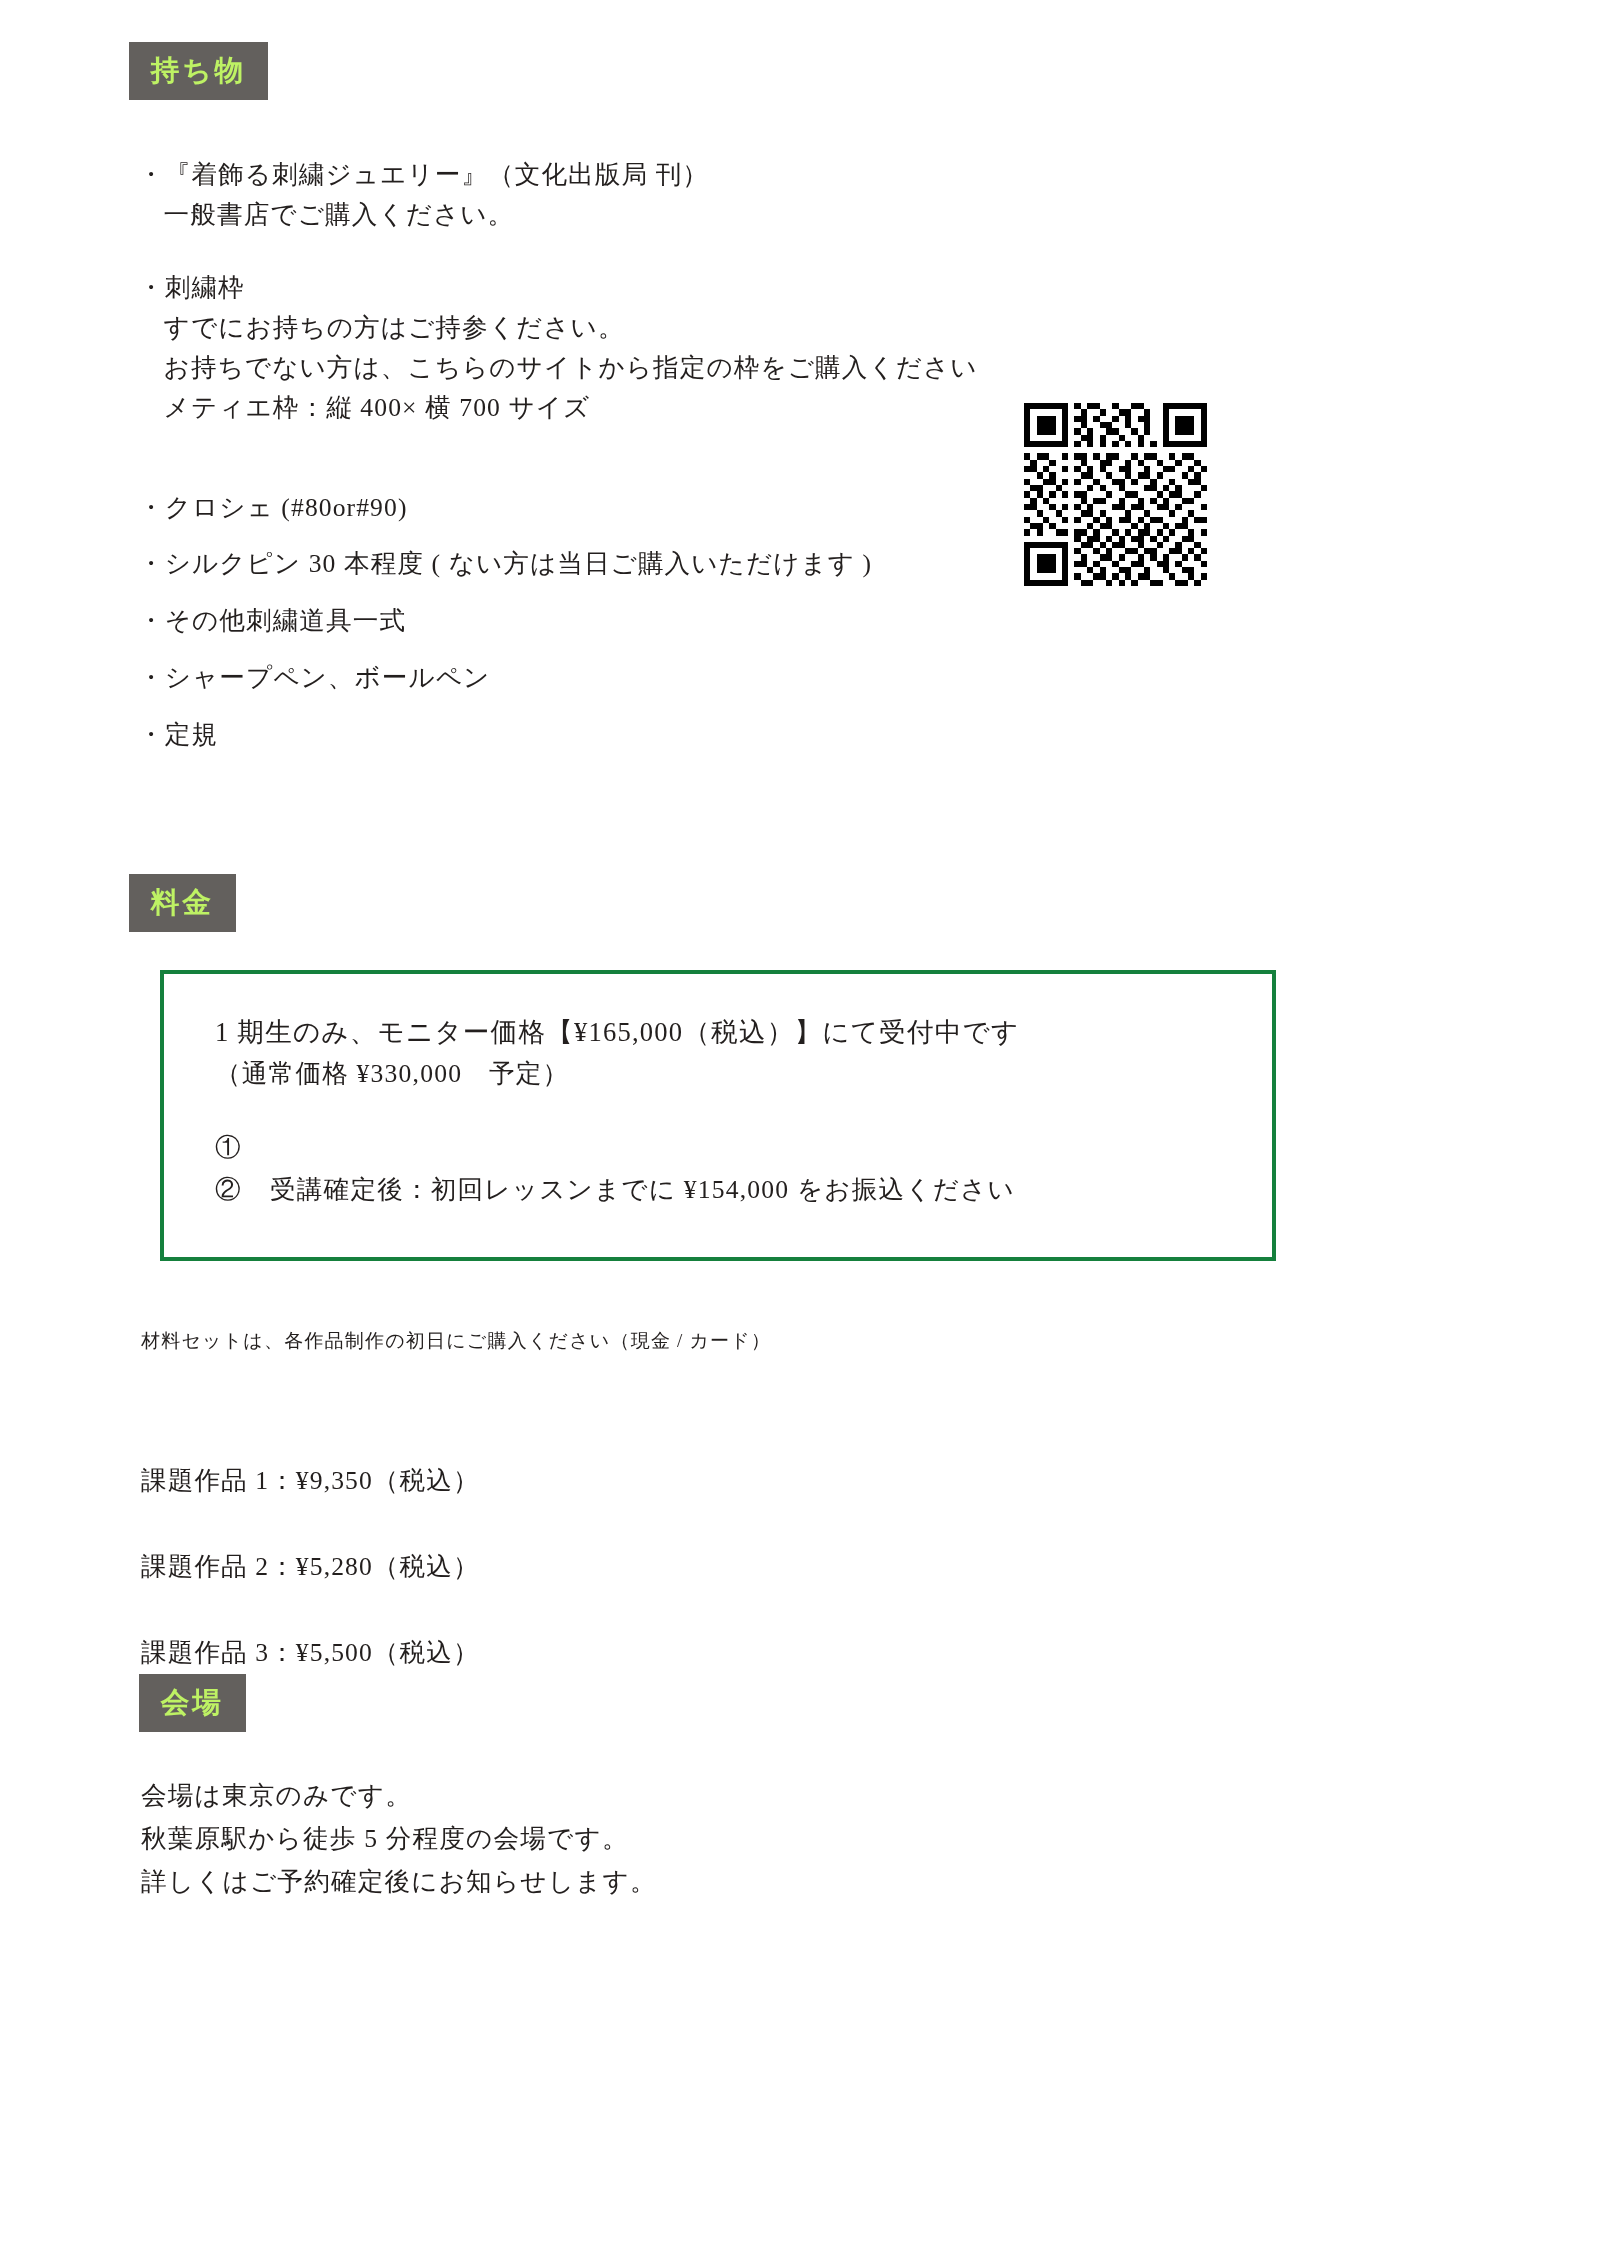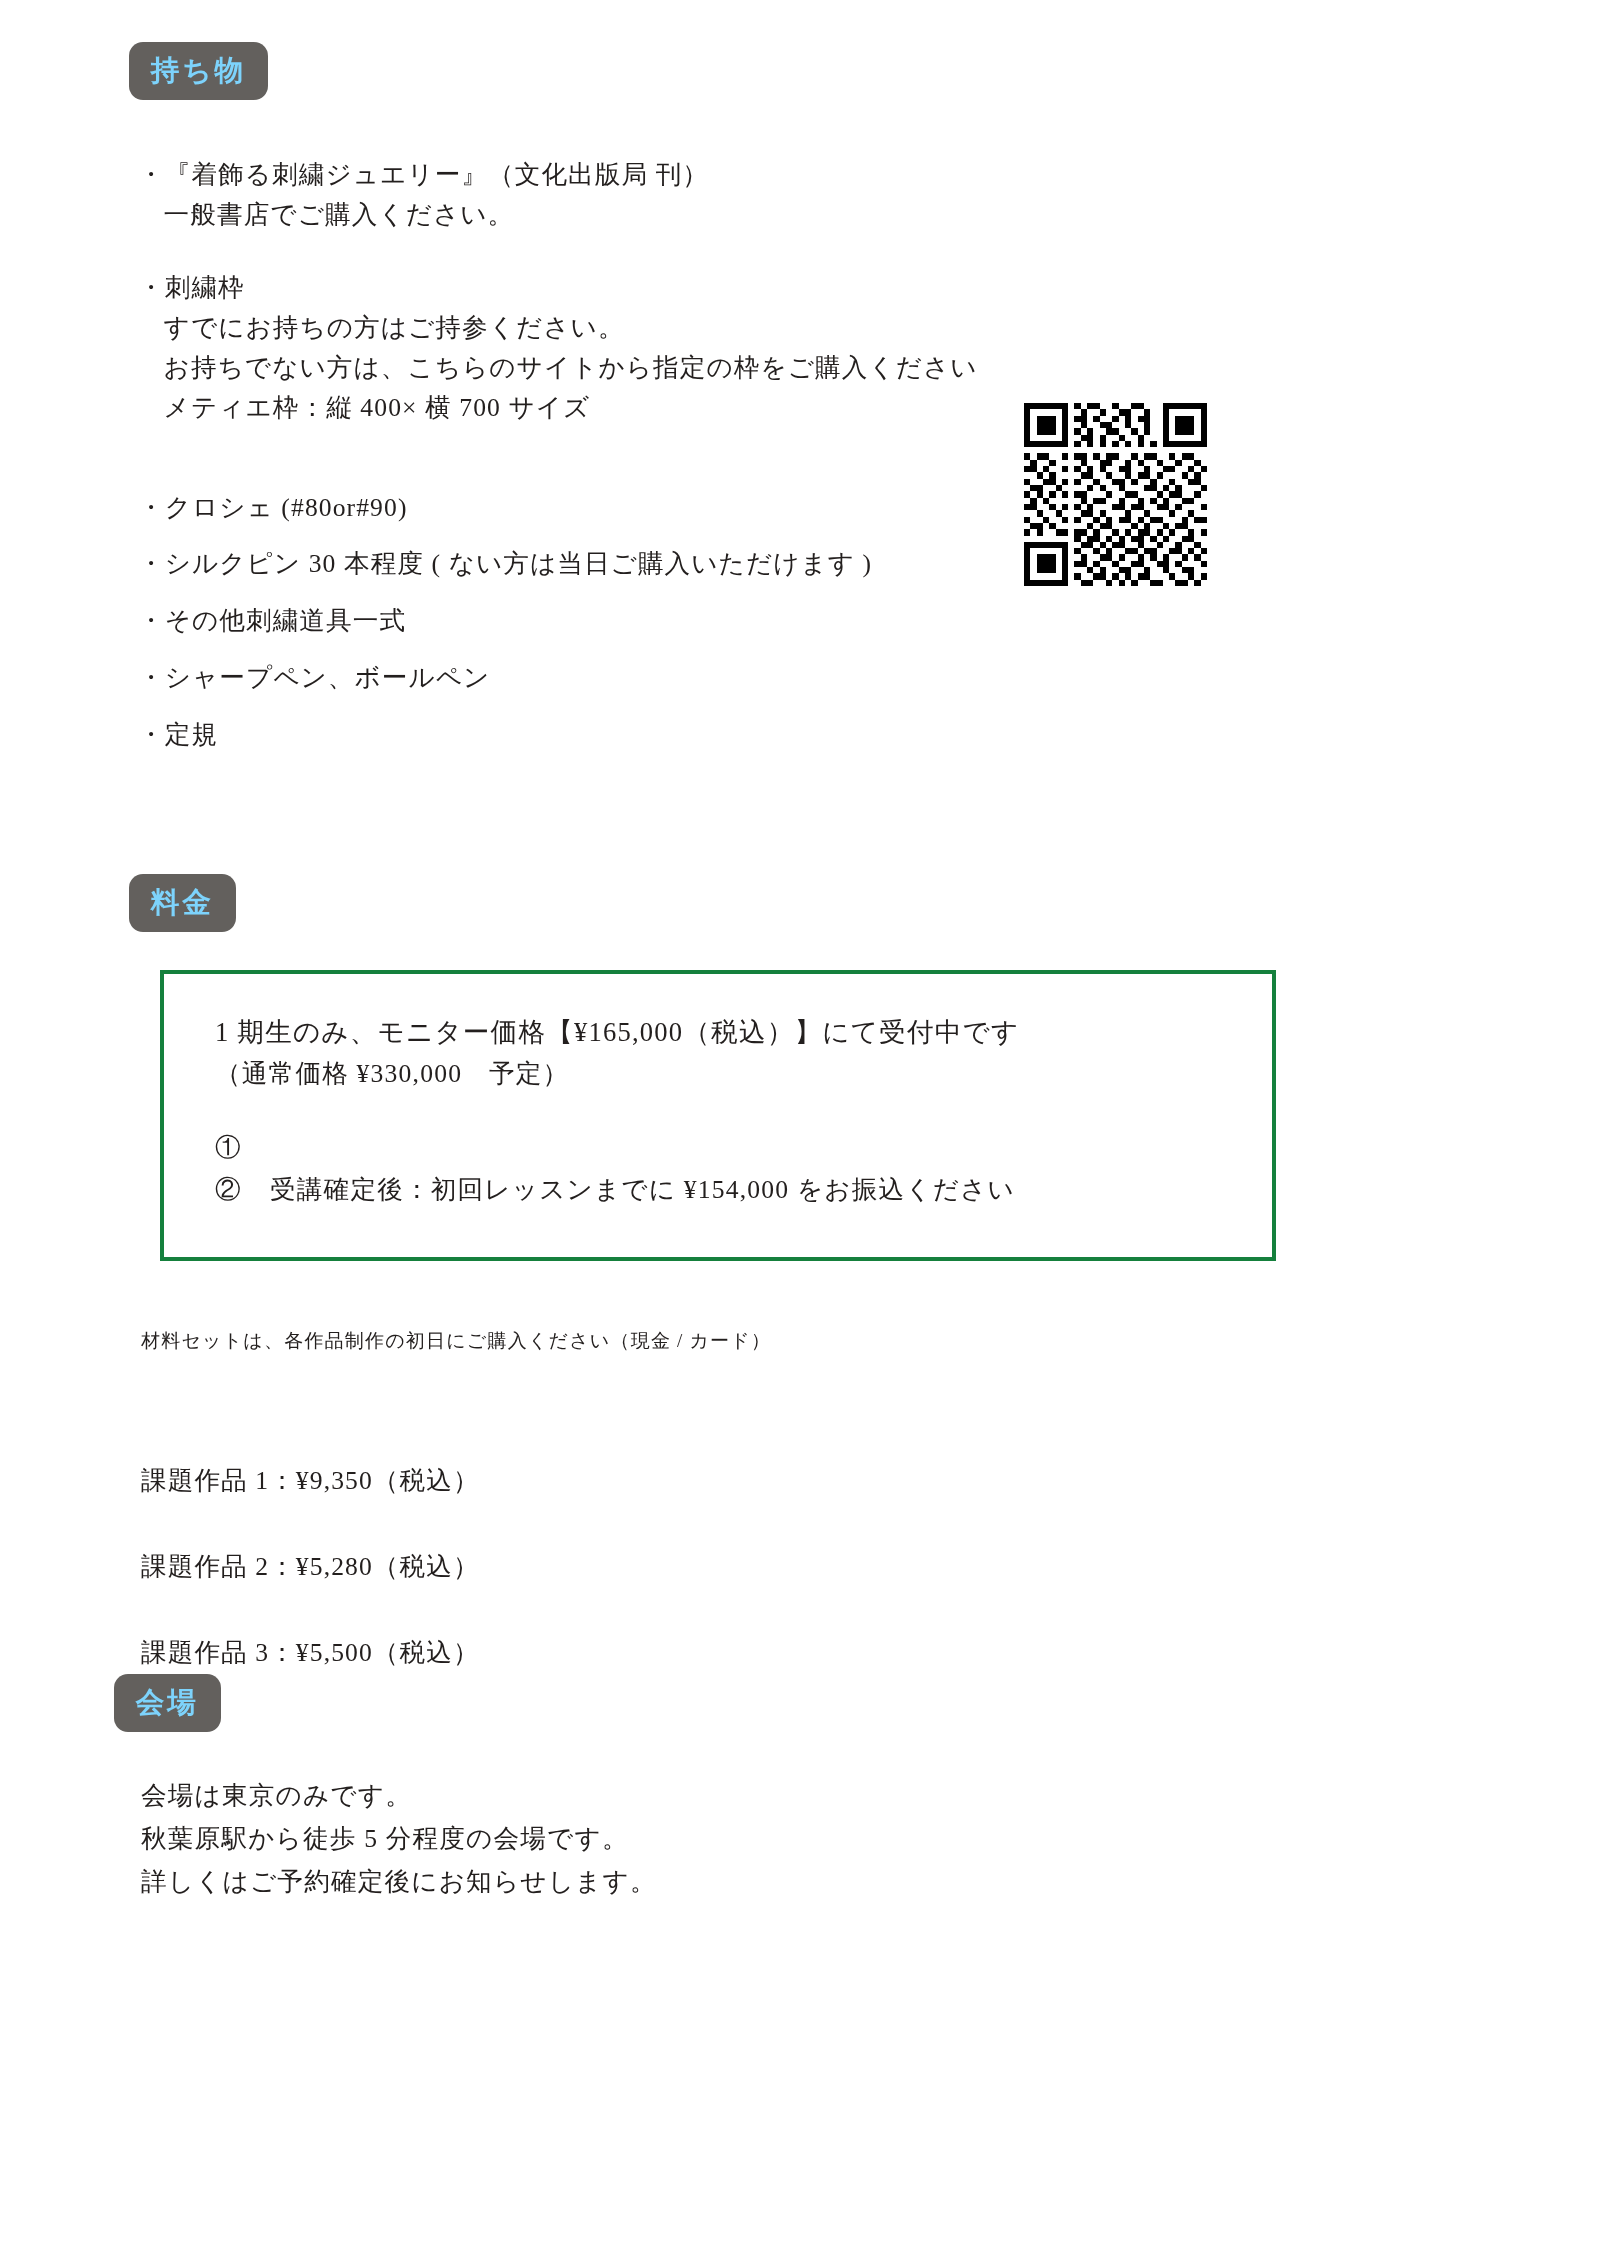--- a/index.html
+++ b/index.html
@@ -21,33 +21,32 @@
     height: 2268px;
     box-sizing: border-box;
     padding: 0;
     overflow: hidden;
   }
 
   
   .chip {
     display: inline-block;
     background: #63605d;
-    color: #7dd3fc;
+    color: #bef264;
     font-family: "DejaVu Sans", "Liberation Sans", sans-serif;
     font-weight: bold;
     font-size: 28.6px;
     letter-spacing: 3px;
     line-height: 1;
     padding: 13.8px 21.7px 15.8px 21.7px;
-    border-radius: 14px;
   }
 
   .sec-mochimono { position: absolute; left: 129px; top: 42px; }
   .sec-ryokin    { position: absolute; left: 129px; top: 874px; }
-  .sec-kaijo     { position: absolute; left: 114px; top: 1674px; }
+  .sec-kaijo     { position: absolute; left: 139px; top: 1674px; }
 
   
   .mochimono-block {
     position: absolute;
     left: 138px;
     top: 155px;
     width: 1399px;
   }
   .bullet-line {
     font-size: 25.6px;

